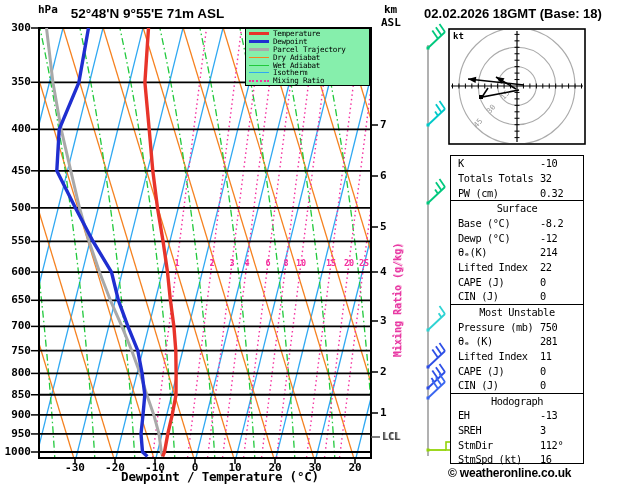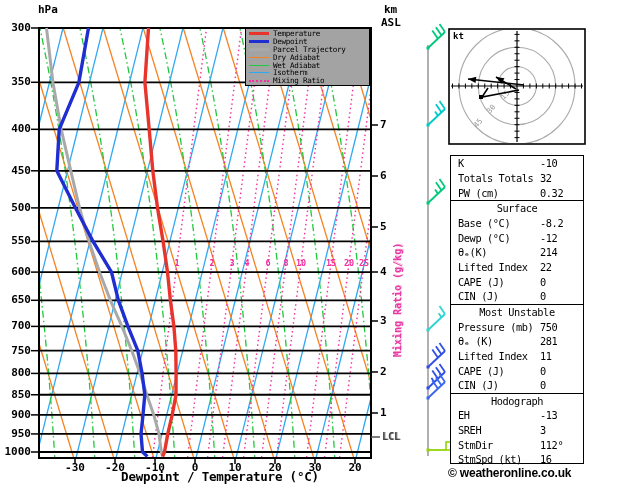--- a/index.html
+++ b/index.html
@@ -11,21 +11,21 @@
   .title{font-family:"Liberation Sans","DejaVu Sans",sans-serif;font-weight:700;font-size:13.5px;}
   .center{text-align:center;}
   .axnum{font-size:11px;font-weight:700;z-index:3;}
   .plabel{width:33px;text-align:right;}
   .tlabel{width:34px;text-align:center;}
   .kmlabel{font-size:11px;font-weight:700;}
   #mixlabel{left:318px;top:294px;width:160px;height:12px;text-align:center;
             transform:rotate(-90deg);color:#e83aa4;font-weight:700;font-size:10px;
             text-shadow:0.8px 0.8px 0 #f9b7dd;}
   #lcl{font-size:10px;font-weight:700;color:#444;text-shadow:1px 0 0 #aaa;}
-  #legend{position:absolute;left:245px;top:28px;width:125px;height:58px;background:#a3a3a3;
+  #legend{position:absolute;left:245px;top:28px;width:125px;height:58px;background:#86efac;
           border:1.6px solid #000;z-index:2;box-sizing:border-box;padding:1px 0 12px 3px;}
   .lrow{display:flex;align-items:center;height:7.8px;}
   .lsamp{width:20px;margin-right:4px;flex:none;}
   .ltxt{font-size:7.6px;letter-spacing:-0.3px;}
   #statbox{position:absolute;left:450px;top:155px;width:134px;height:309px;background:#fff;
            border:1.6px solid #000;z-index:2;box-sizing:border-box;font-size:10.3px;}
   .tsec{border-top:1.6px solid #000;}
   .tsec:first-child{border-top:none;}
   .trow{height:14.66px;display:flex;align-items:center;padding:0 3px 0 7px;letter-spacing:-0.4px;}
   .thead{justify-content:center;padding:0;}
@@ -279,22 +279,24 @@
           <polygon points="468,79 476.29537922698813,76.67047569653073 475.6135672357288,83.0340542816175" fill="#000"></polygon>
           <path d="M516 89 L496 77" fill="none" stroke="#000" stroke-width="1.6"></path>
           <polygon points="496,77 504.5063298230684,78.37198868114007 501.21355698833224,83.85994340570036" fill="#000"></polygon>
           <path d="M519 90 L482 97 L488 88" fill="none" stroke="#000" stroke-width="1.6"></path>
           <rect x="479" y="95" width="4" height="4" fill="#000"></rect>
         </g>
       </g>
     </svg>
 
   <span class="t bold" style="left:13px;top:3px;font-size:11px;">hPa</span>
+  <span class="t title center" style="left:45px;top:6px;width:205px;">52°48'N 9°55'E 71m ASL</span>
   <span class="t kmlabel" style="left:384px;top:3px;">km</span>
   <span class="t kmlabel" style="left:381px;top:16px;">ASL</span>
+  <span class="t title center" style="left:398px;top:6px;width:230px;font-size:13px;">02.02.2026 18GMT (Base: 18)</span>
 
   <span class="t" style="left:100px;top:469px;width:240px;text-align:center;font-size:12.5px;font-weight:700;letter-spacing:-0.2px;">Dewpoint / Temperature (°C)</span>
   <span class="t" id="mixlabel">Mixing Ratio (g/kg)</span>
   <span class="t" id="lcl" style="left:382px;top:431px;text-align:right;">LCL</span>
   <span class="t" id="kt" style="left:453px;top:31px;">kt</span>
 
   <div id="legend">
       <div class="lrow">
         <div class="lsamp" style="border-top: 3px solid rgb(232, 52, 42);"></div>
         <span class="ltxt">Temperature</span>

